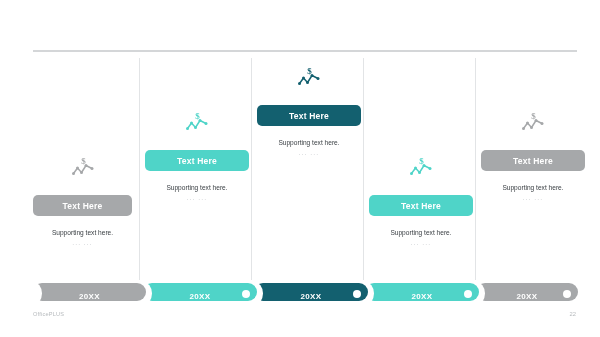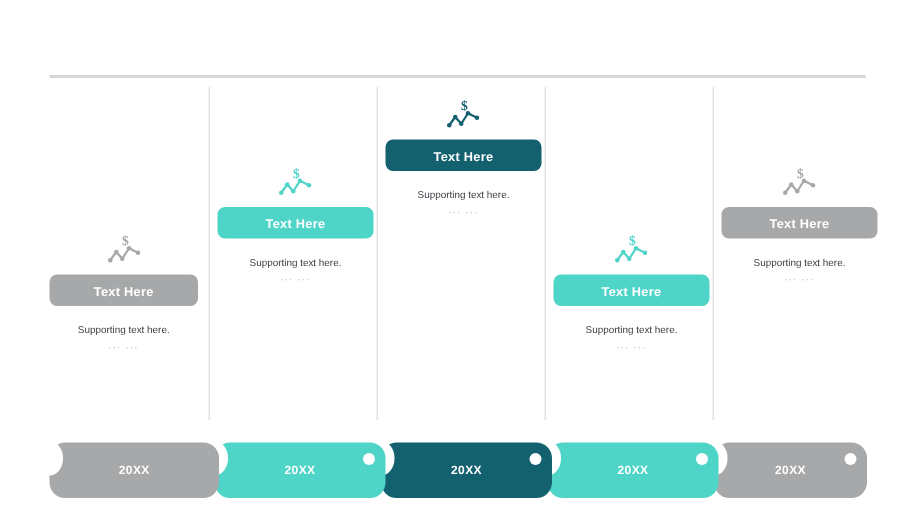--- a/index.html
+++ b/index.html
@@ -35,37 +35,37 @@
   .icon-wrap{
     width:112px;text-align:center;height:26px;line-height:0;
   }
   .icon-wrap svg{display:inline-block;}
 
   .pill{
     height:21px;border-radius:5px;
     display:flex;align-items:center;justify-content:center;
     color:#ffffff;font-size:8.5px;font-weight:bold;
     letter-spacing:.2px;
-    margin-top:3px;
+    margin-top:15px;
   }
   .supporting{
     text-align:center;margin-top:13px;
     font-size:6.6px;color:#3b4045;line-height:1.25;
   }
   .supporting .sub{
     margin-top:4px;color:#9aa0a6;font-size:5.6px;letter-spacing:1.1px;
   }
 
   
   .timeline{
     position:absolute;left:33px;top:283px;width:545px;height:21px;
   }
   .seg{
-    position:absolute;top:12px;height:37px;
-    display:flex;align-items:center;justify-content:center;
+    position:absolute;top:0;height:18px;
+    display:flex;align-items:flex-end;justify-content:center;
   }
   .seg .cap{
     position:absolute;left:0;top:0;width:100%;height:100%;
     border-radius:10.5px;
   }
   .seg .notch{
     position:absolute;left:-9px;top:-1px;width:18px;height:23px;
     border-radius:50%;background:#ffffff;
   }
   .seg .dot{

